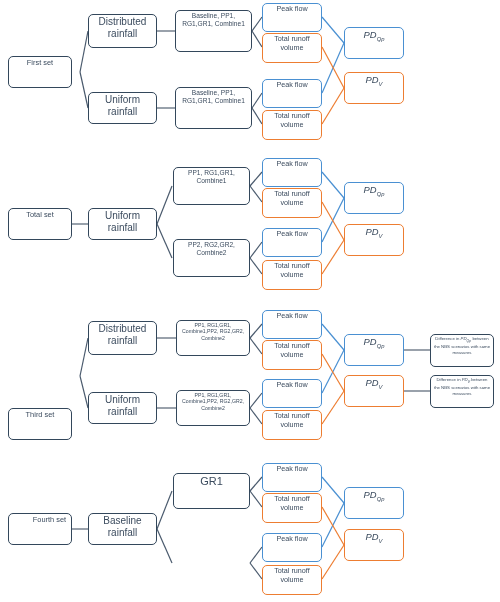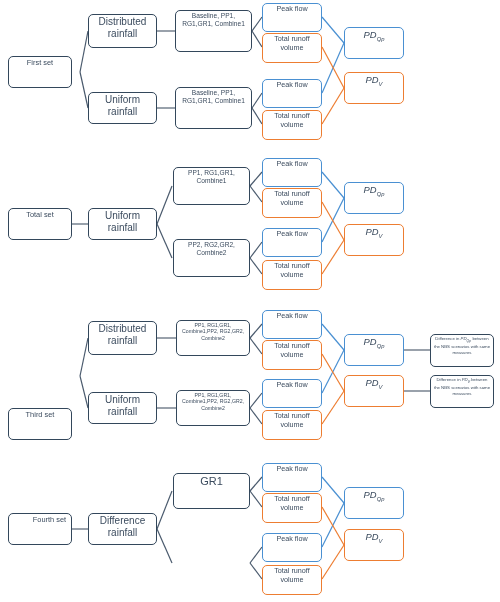--- a/index.html
+++ b/index.html
@@ -269,21 +269,21 @@
   </div>
   <div class="node n-note" style="left:430px;top:375px;width:64px;height:33px;">
     <span class="txt"><span>Difference in </span><span class="note-i">PD</span><span class="note-sub">V</span><span> between the NBS scenarios with same measures</span></span>
   </div>
 
   <div class="node n-set" style="left:8px;top:513px;width:64px;height:32px;padding-left:21px;">
     <span class="txt">Fourth set</span>
   </div>
 
   <div class="node n-rain" style="left:88px;top:513px;width:69px;height:32px;">
-    <span class="txt">Difference rainfall</span>
+    <span class="txt">Baseline rainfall</span>
   </div>
 
   <div class="node n-simple" style="left:173px;top:473px;width:77px;height:36px;">
     <span class="txt">GR1</span>
   </div>
 
   <div class="node n-peak" style="left:262px;top:463px;width:60px;height:29px;">
     <span class="txt">Peak flow</span>
   </div>
   <div class="node n-vol" style="left:262px;top:493px;width:60px;height:30px;">

